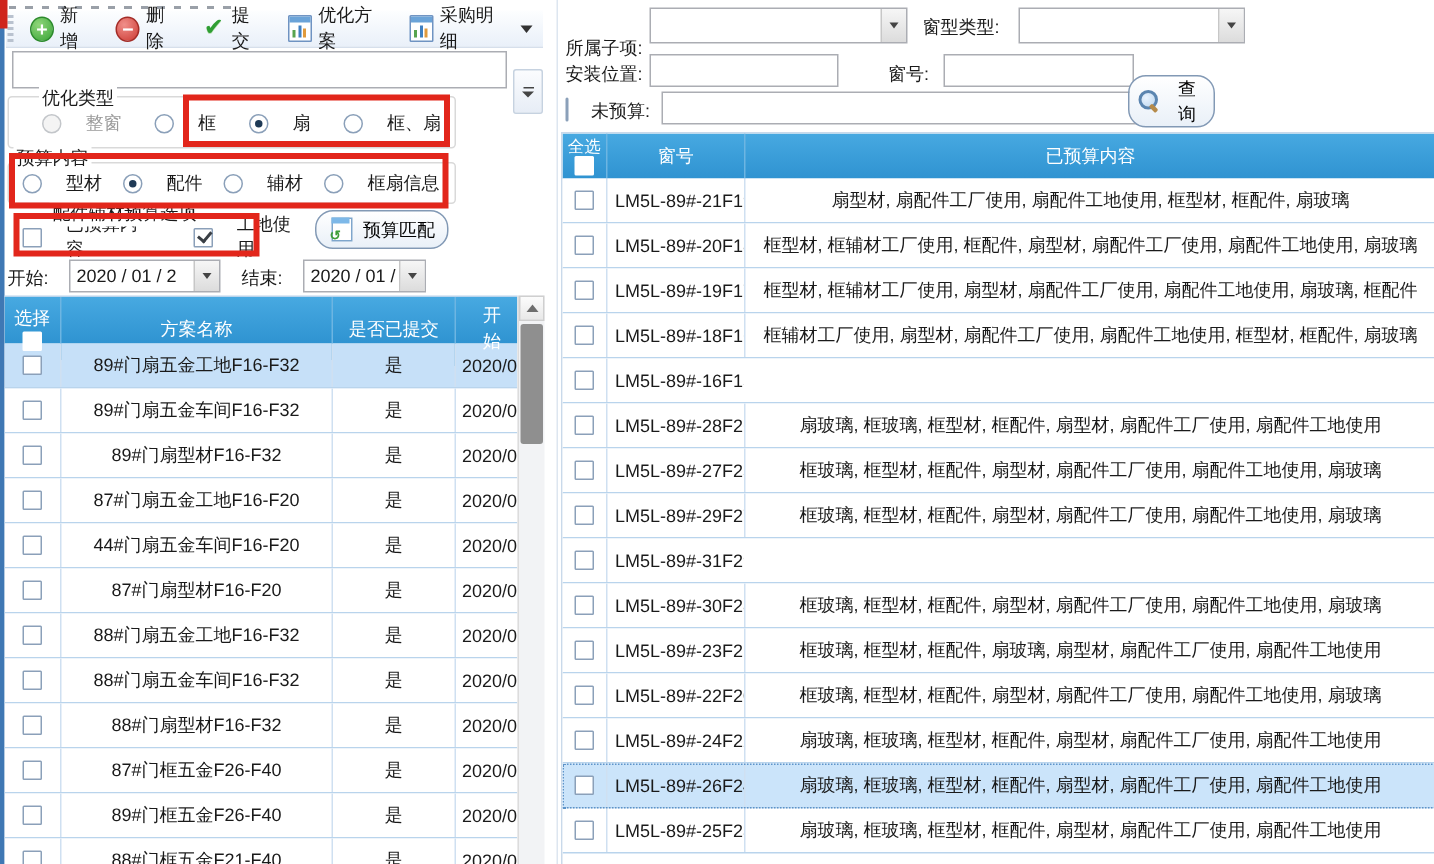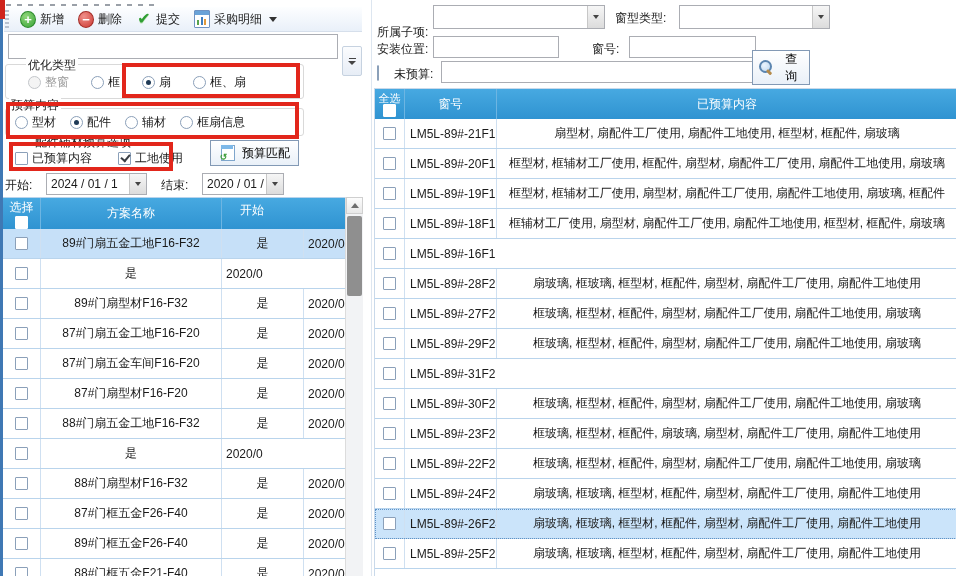--- a/index.html
+++ b/index.html
@@ -33,32 +33,32 @@
   #overflow-btn .bar{width:7px;height:1px;background:#444;}
   #overflow-btn .tri{width:0;height:0;border-left:4px solid transparent;border-right:4px solid transparent;border-top:4px solid #444;}
 
   
   .txt{border:1px solid #abadb3;background:#fff;height:22px;box-sizing:border-box;font-size:12px;padding:0 4px;font-family:inherit;}
   #search-input{left:8px;top:34px;width:330px;height:25px;}
 
   
   .grp-label{background:#fff;padding:0 2px;z-index:2;}
   .gbox{border:1px solid #d9d9d9;border-radius:3px;}
-  .radio-item,.check-item{display:inline-flex;align-items:center;gap:4px;}
+  .radio-item,.check-item{display:inline-flex;align-items:center;gap:16px;}
   .rd{width:13px;height:13px;border-radius:50%;border:1px solid #8ba0b9;background:#fff;box-sizing:border-box;position:relative;}
   .rd.sel::after{content:"";position:absolute;left:3px;top:3px;width:5px;height:5px;border-radius:50%;background:#1f3a56;}
   .rd.dis{border-color:#c3c6ca;background:#f4f4f4;}
   .dis-label{color:#9b9b9b;}
   .cb{width:13px;height:13px;border:1px solid #8ba0b9;background:#fff;box-sizing:border-box;position:relative;border-radius:1px;}
   .cb.checked::after{content:"";position:absolute;left:2px;top:1px;width:7px;height:4px;
     border-left:2px solid #3a3f45;border-bottom:2px solid #3a3f45;transform:rotate(-50deg);}
   .redbox{border:4px solid #e2261b;z-index:10;pointer-events:none;}
 
   .btn{display:inline-flex;align-items:center;justify-content:center;gap:6px;
-    border:1px solid #8299b5;border-radius:0;background:linear-gradient(#ffffff,#e9f0f8);font-size:12px;}
+    border:1px solid #8299b5;border-radius:12px;background:linear-gradient(#ffffff,#e9f0f8);font-size:12px;}
 
   .combo{display:flex;align-items:center;border:1px solid #abadb3;background:#fff;box-sizing:border-box;}
   .combo .val{flex:1;padding:0 4px;white-space:nowrap;overflow:hidden;}
   .combo .dd{width:16px;align-self:stretch;background:linear-gradient(#f6f6f6,#dcdcdc);
     border-left:1px solid #c7c7c7;display:flex;align-items:center;justify-content:center;}
   .combo .dd .tri{width:0;height:0;border-left:3.5px solid transparent;border-right:3.5px solid transparent;border-top:4px solid #444;}
 
   
   .thead{background:linear-gradient(#47a9e1,#2f93d1);color:#fff;}
   .gridrow{display:grid;align-items:center;box-sizing:border-box;border-bottom:1px solid #b9d4ec;background:#fff;}
@@ -134,20 +134,31 @@
         <span class="ticon">
           <span class="circle del">−</span>
         </span>
         <span>删除</span>
       </div>
       <div class="tbtn">
         <span class="ticon">
           <span class="chk-glyph">✔</span>
         </span>
         <span>提交</span>
+      </div>
+      <div class="tbtn">
+        <span class="ticon">
+          <span class="doc-icon">
+            <span class="top"></span>
+            <span class="b1"></span>
+            <span class="b2"></span>
+            <span class="b3"></span>
+          </span>
+        </span>
+        <span>优化方案</span>
       </div>
       <div class="tbtn">
         <span class="ticon">
           <span class="doc-icon">
             <span class="top"></span>
             <span class="b1"></span>
             <span class="b2"></span>
             <span class="b3"></span>
           </span>
         </span>
@@ -224,21 +235,21 @@
     <span class="match-icon">
       <span class="page"></span>
         <span class="hdr"></span>
         <span class="arrow">↺</span>
     </span>
     <span>预算匹配</span>
   </button>
 
   <span class="abs" style="left:5px;top:177px;">开始:</span>
   <div class="abs combo" style="left:46px;top:173px;width:101px;height:22px;">
-    <span class="val">2024 / 01 / 1</span>
+    <span class="val">2020 / 01 / 2</span>
     <span class="dd">
         <span class="tri"></span>
       </span>
   </div>
   <span class="abs" style="left:161px;top:177px;">结束:</span>
   <div class="abs combo" style="left:202px;top:173px;width:82px;height:22px;">
     <span class="val">2020 / 01 / 13</span>
     <span class="dd">
         <span class="tri"></span>
       </span>
@@ -247,37 +258,41 @@
   
   <div class="abs" id="plans-table">
     <div class="thead" id="plans-header">
       <div class="hcell">
         <span>选择</span>
         <span class="cb" style="border-color:#fff;"></span>
       </div>
       <div class="hcell">
         <span>方案名称</span>
       </div>
+      <div class="hcell">
+        <span>是否已提交</span>
+      </div>
       <div class="hcell" style="justify-content:flex-start;align-items:flex-start;padding:8px 0 0 18px;">
         <span>开始</span>
       </div>
     </div>
     <div id="plan-rows">
         <div class="gridrow plan-row hl">
           <div class="cell c-sel">
             <span class="cb"></span>
           </div>
           <div class="cell c-name vline">89#门扇五金工地F16-F32</div>
           <div class="cell c-sub vline">是</div>
           <div class="cell vline" style="padding-left: 4px;">2020/0</div>
         </div>
         <div class="gridrow plan-row">
           <div class="cell c-sel">
             <span class="cb"></span>
           </div>
+          <div class="cell c-name vline">89#门扇五金车间F16-F32</div>
           <div class="cell c-sub vline">是</div>
           <div class="cell vline" style="padding-left: 4px;">2020/0</div>
         </div>
         <div class="gridrow plan-row">
           <div class="cell c-sel">
             <span class="cb"></span>
           </div>
           <div class="cell c-name vline">89#门扇型材F16-F32</div>
           <div class="cell c-sub vline">是</div>
           <div class="cell vline" style="padding-left: 4px;">2020/0</div>
@@ -287,21 +302,21 @@
             <span class="cb"></span>
           </div>
           <div class="cell c-name vline">87#门扇五金工地F16-F20</div>
           <div class="cell c-sub vline">是</div>
           <div class="cell vline" style="padding-left: 4px;">2020/0</div>
         </div>
         <div class="gridrow plan-row">
           <div class="cell c-sel">
             <span class="cb"></span>
           </div>
-          <div class="cell c-name vline">87#门扇五金车间F16-F20</div>
+          <div class="cell c-name vline">44#门扇五金车间F16-F20</div>
           <div class="cell c-sub vline">是</div>
           <div class="cell vline" style="padding-left: 4px;">2020/0</div>
         </div>
         <div class="gridrow plan-row">
           <div class="cell c-sel">
             <span class="cb"></span>
           </div>
           <div class="cell c-name vline">87#门扇型材F16-F20</div>
           <div class="cell c-sub vline">是</div>
           <div class="cell vline" style="padding-left: 4px;">2020/0</div>
@@ -311,20 +326,21 @@
             <span class="cb"></span>
           </div>
           <div class="cell c-name vline">88#门扇五金工地F16-F32</div>
           <div class="cell c-sub vline">是</div>
           <div class="cell vline" style="padding-left: 4px;">2020/0</div>
         </div>
         <div class="gridrow plan-row">
           <div class="cell c-sel">
             <span class="cb"></span>
           </div>
+          <div class="cell c-name vline">88#门扇五金车间F16-F32</div>
           <div class="cell c-sub vline">是</div>
           <div class="cell vline" style="padding-left: 4px;">2020/0</div>
         </div>
         <div class="gridrow plan-row">
           <div class="cell c-sel">
             <span class="cb"></span>
           </div>
           <div class="cell c-name vline">88#门扇型材F16-F32</div>
           <div class="cell c-sub vline">是</div>
           <div class="cell vline" style="padding-left: 4px;">2020/0</div>

